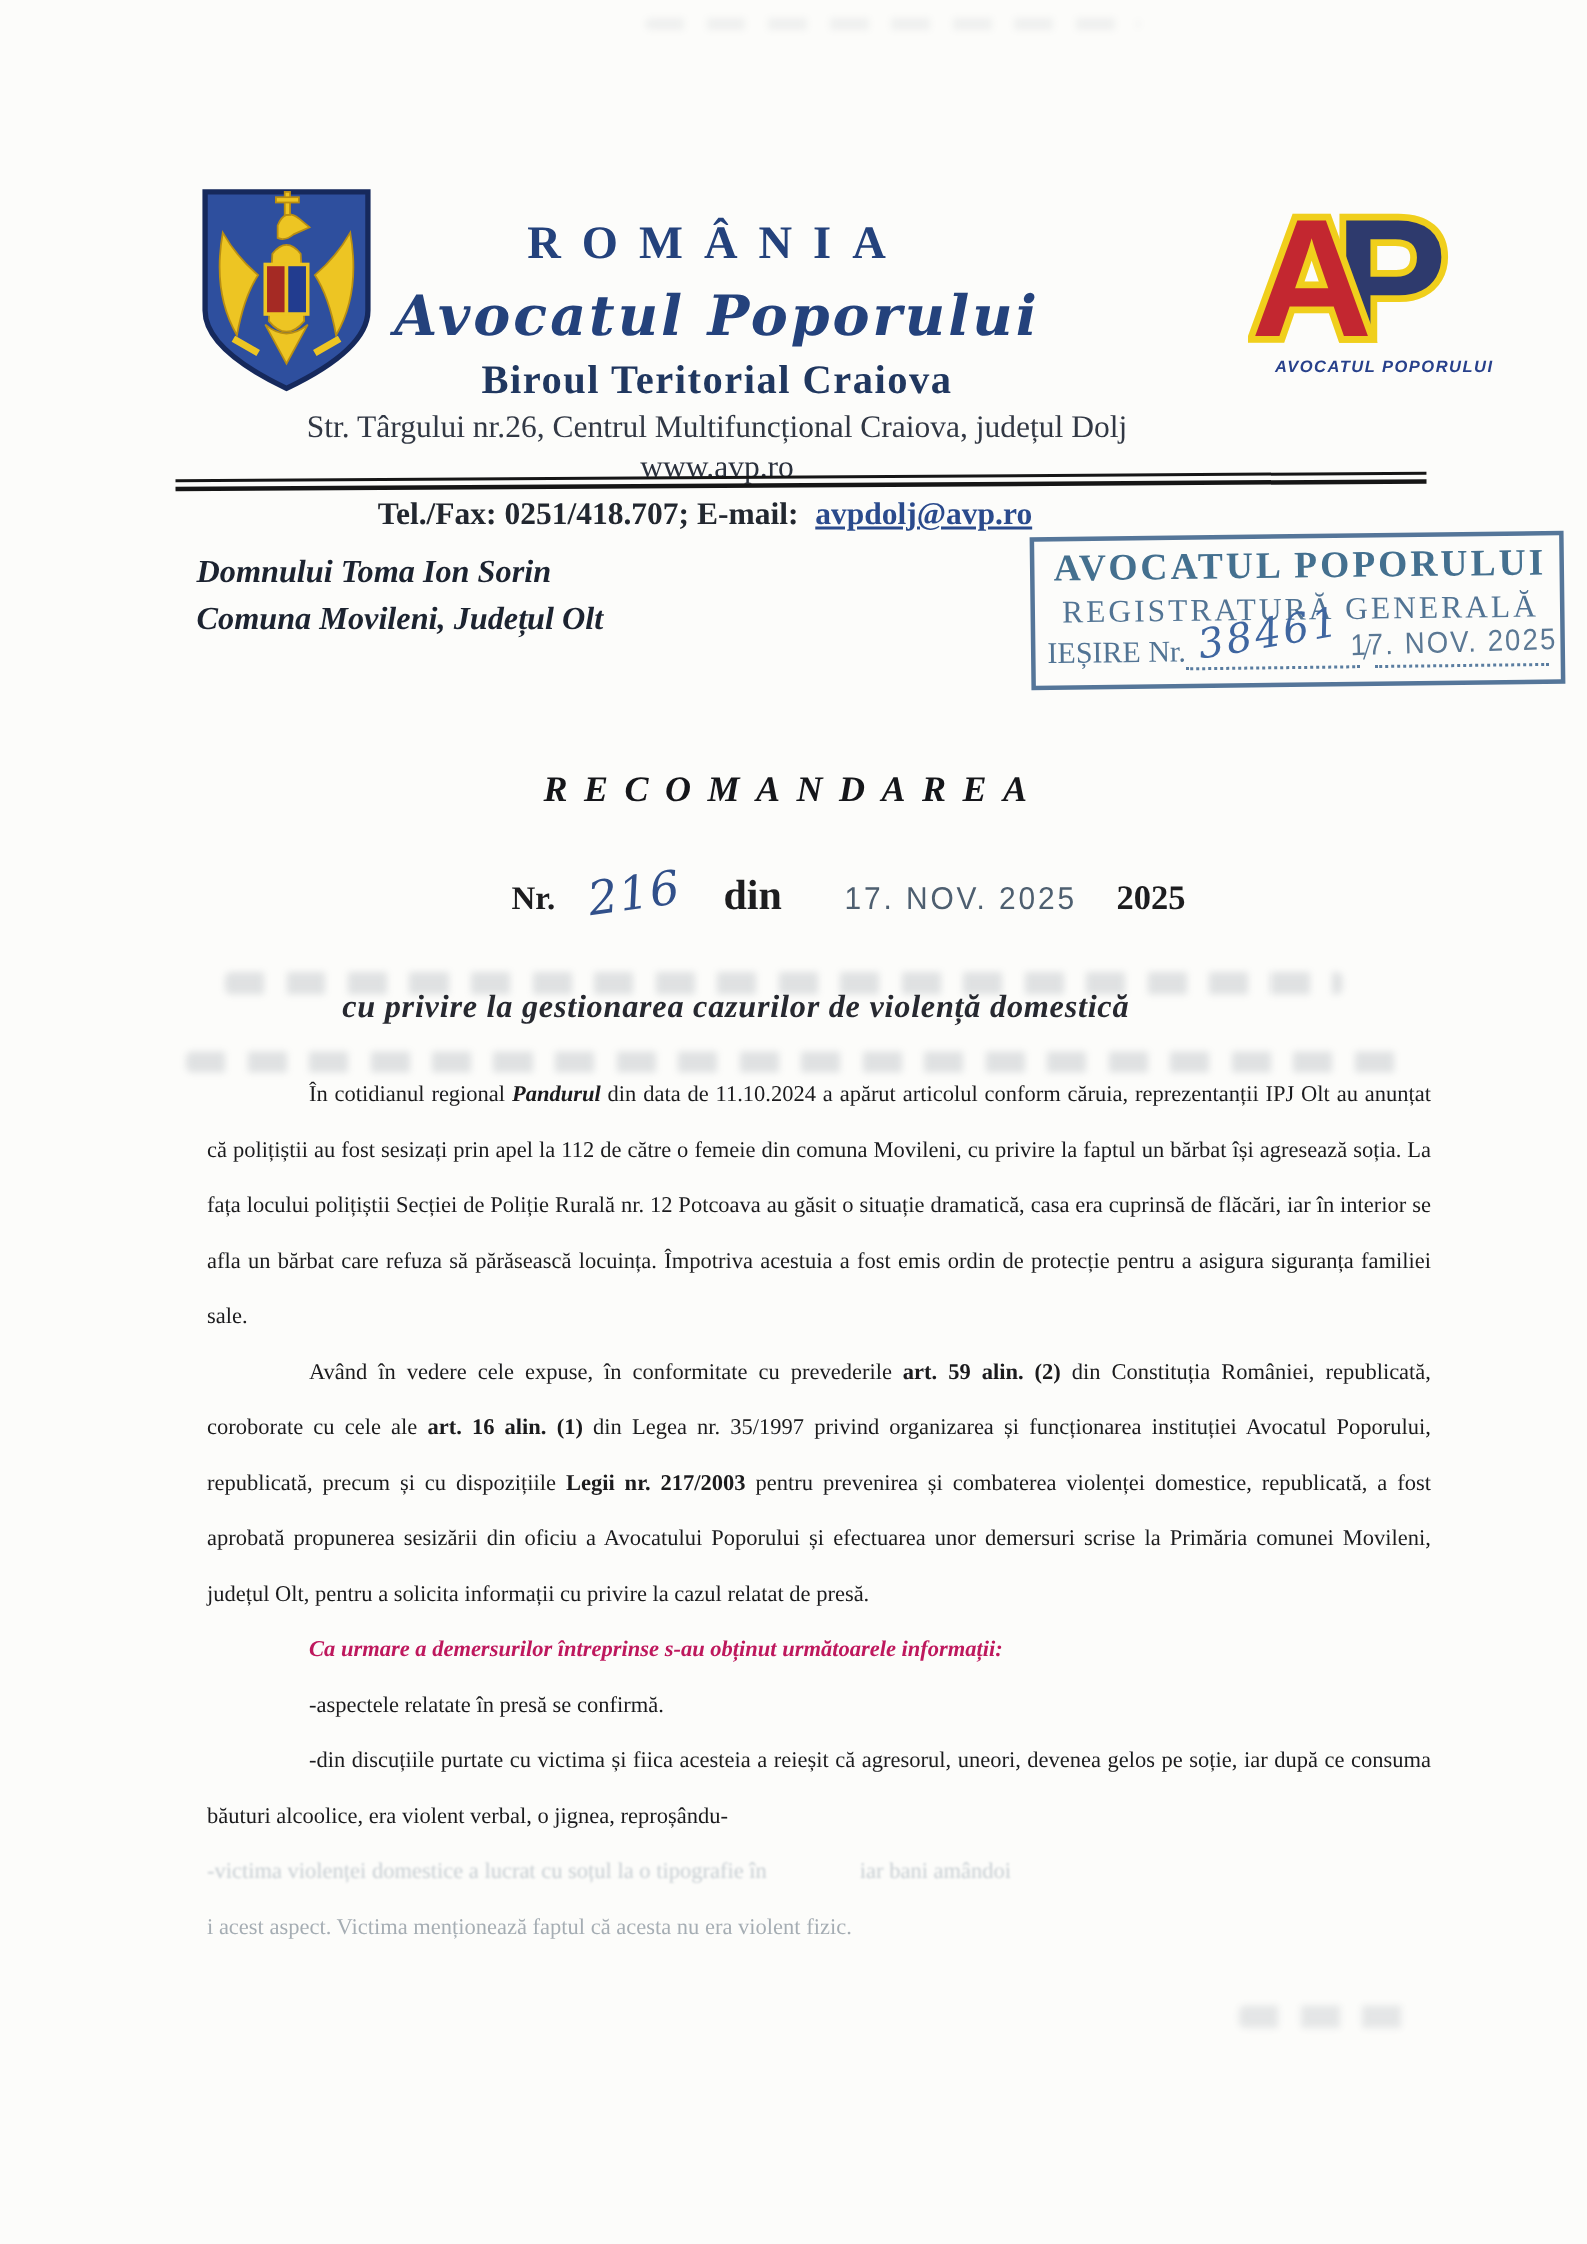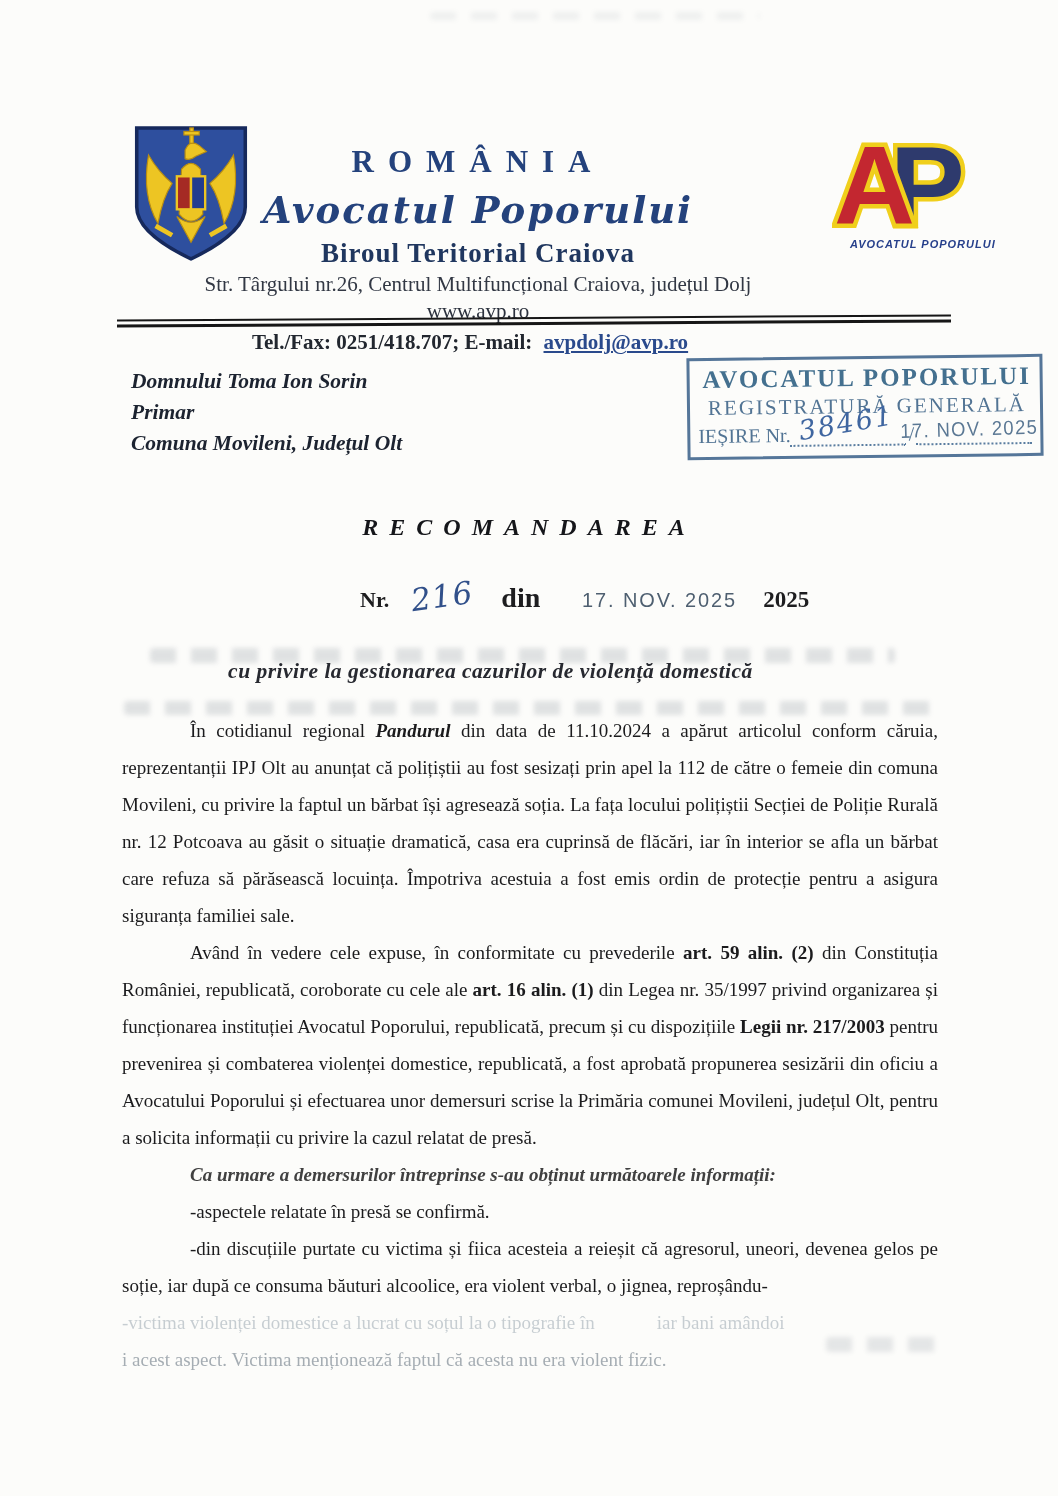--- a/index.html
+++ b/index.html
@@ -48,39 +48,39 @@
     font-family:"DejaVu Serif", serif; font-style:italic; font-size:27px; color:#3f66a0;
     transform:rotate(-9deg); letter-spacing:2px; }
   .stamp-date { position:absolute; right:-8px; top:-4px; white-space:nowrap;
     font-family:"Liberation Sans", sans-serif; font-size:20px; letter-spacing:1.5px;
     color:#5b7894; transform:scaleX(0.92) rotate(-1deg); }
 
   
   .doc-title { position:absolute; left:0; width:1058px; top:514px; text-align:center;
     font-size:24px; font-weight:bold; font-style:italic; letter-spacing:11px; color:#15161a; }
 
-  .nr-line { position:absolute; left:360px; top:578px; display:flex; align-items:baseline; }
+  .nr-line { position:absolute; left:341px; top:578px; display:flex; align-items:baseline; }
   .nr-prefix { font-size:22px; font-weight:bold; }
   .nr-hw { font-family:"DejaVu Serif", serif; font-style:italic; font-size:31px; color:#31508a;
     transform:rotate(-8deg); margin-left:22px; letter-spacing:1px; }
   .nr-din { font-size:28px; font-weight:bold; margin-left:28px; }
   .nr-stamp-date { font-family:"Liberation Sans", sans-serif; font-size:21px; color:#4e5f70;
     letter-spacing:2px; transform:scaleX(0.95); margin-left:38px; white-space:nowrap; }
   .nr-year { font-size:23px; font-weight:bold; margin-left:22px; }
 
   .subject { position:absolute; left:0; width:981px; top:659px; text-align:center;
     font-weight:bold; font-style:italic; font-size:21.5px; color:#272930; letter-spacing:0.5px; }
 
   
-  .body-text { position:absolute; left:122px; top:712px; width:816px;
-    font-size:19px; line-height:37px; text-align:justify; color:#1b1b1d; }
+  .body-text { position:absolute; left:138px; top:712px; width:816px;
+    font-size:15px; line-height:37px; text-align:justify; color:#1b1b1d; }
   .body-text p { margin:0; text-indent:68px; }
   .b  { font-weight:bold; }
   .bi { font-weight:bold; font-style:italic; }
-  .findings-heading { font-weight:bold; font-style:italic; color:#404040; }
+  .findings-heading { font-weight:bold; font-style:italic; color:#be185d; }
   .faded  { color:#5f6d7a; opacity:0.55; filter:blur(0.4px); text-indent:0 !important; }
   .faded2 { color:#7e8e9b; opacity:0.42; filter:blur(0.7px); }
   .gap-right { margin-left:62px; }
 
   
   .ghost { position:absolute; border-radius:4px; filter:blur(2.5px); opacity:0.55;
     background:repeating-linear-gradient(90deg, rgba(104,115,128,0.35) 0 26px, transparent 26px 41px); }
   .ghost-top { top:12px; left:430px; width:330px; height:8px; opacity:0.25; }
   .ghost-a { top:648px; left:150px; width:745px; height:15px; }
   .ghost-b { top:701px; left:124px; width:812px; height:14px; }
@@ -135,21 +135,20 @@
   <div class="rule"></div>
 
   <div class="tel-line">
     <span>Tel./Fax: 0251/418.707;</span>
     <span class="tel-sep">E-mail:</span>
     <span class="email-link">avpdolj@avp.ro</span>
   </div>
 
   <div class="recipient">
     <div>Domnului Toma Ion Sorin</div>
-    <div>Primar</div>
     <div>Comuna Movileni, Județul Olt</div>
   </div>
 
   <div class="stamp">
     <div class="stamp-l1">AVOCATUL POPORULUI</div>
     <div class="stamp-l2">REGISTRATURĂ GENERALĂ</div>
     <div class="stamp-l3">
       <span class="stamp-l3-label">IEȘIRE Nr.</span>
       <span class="stamp-dots"></span>
       <span class="stamp-slash">/</span>

